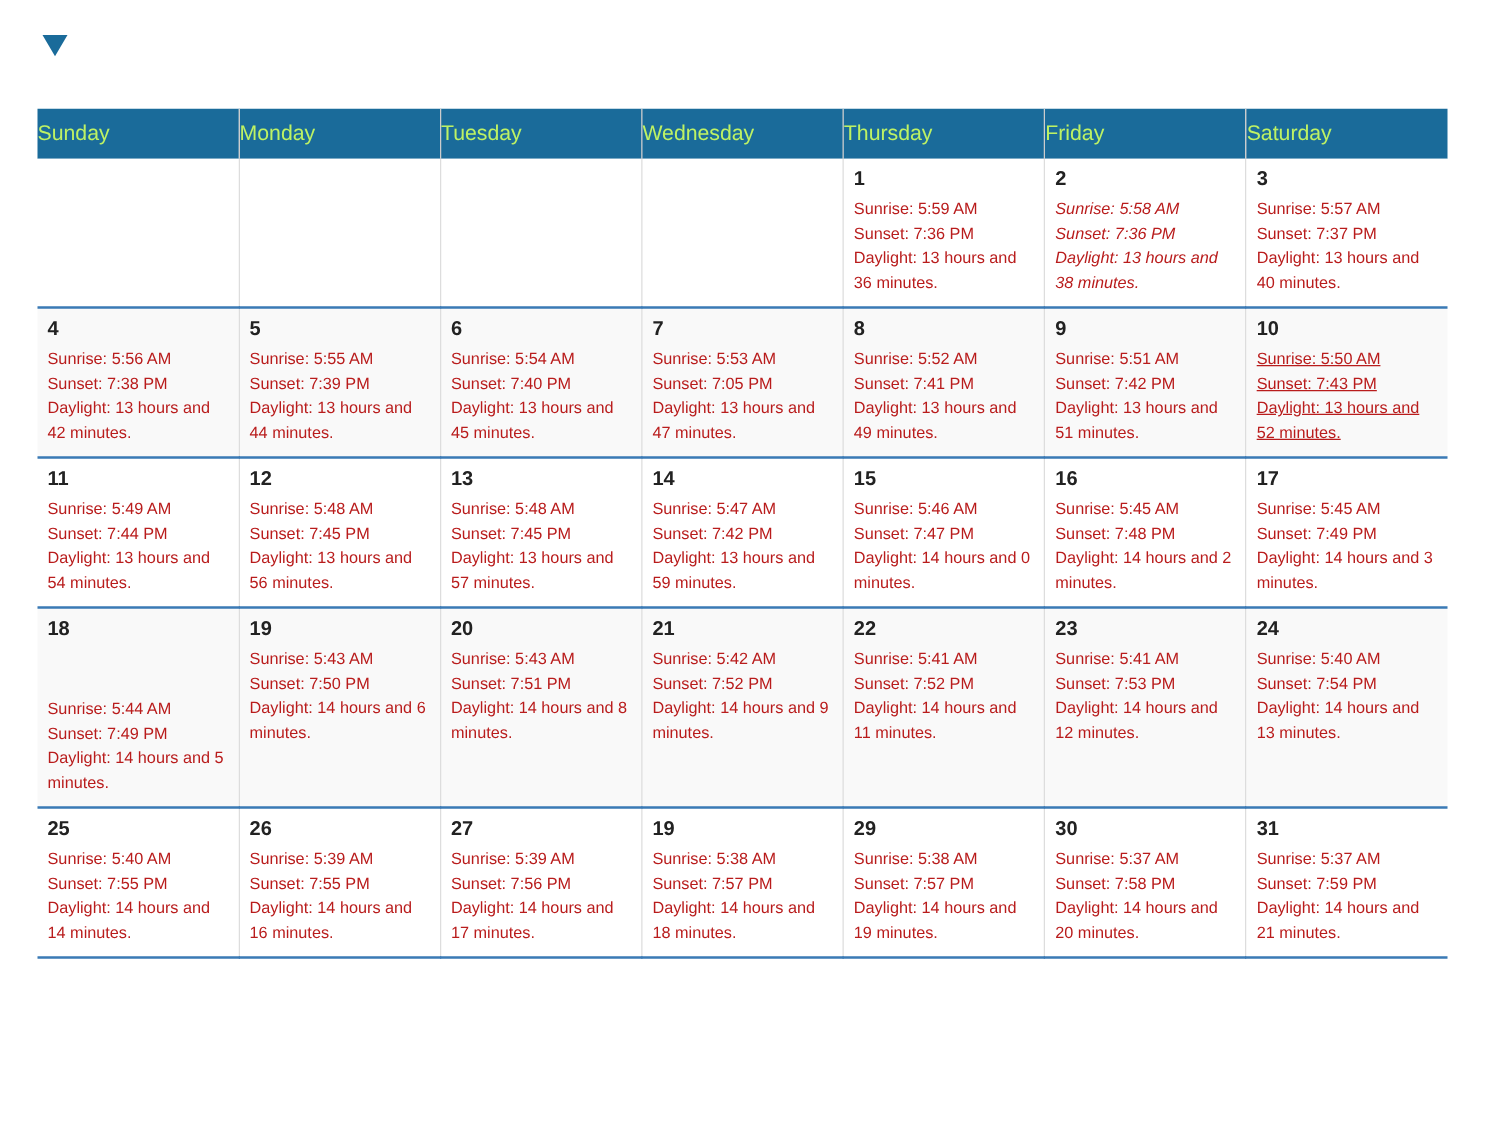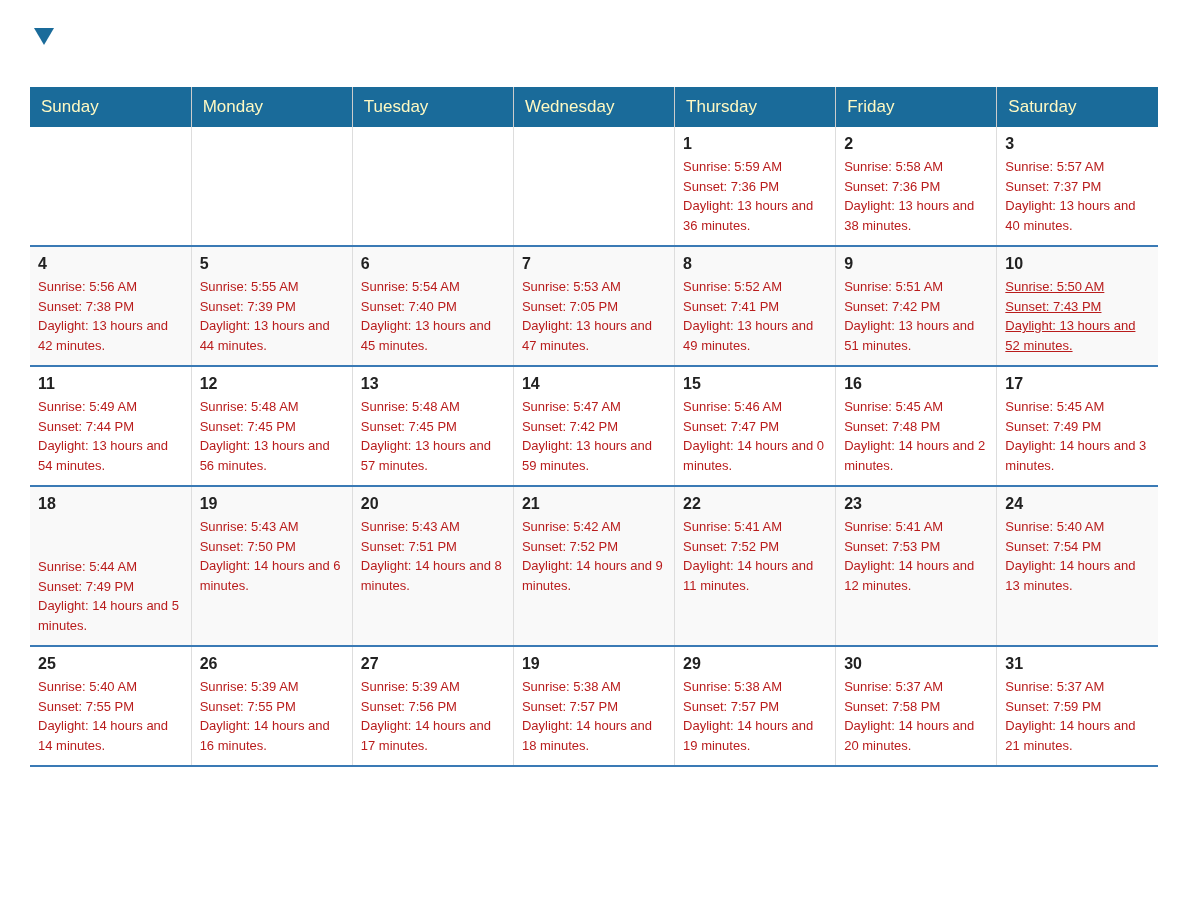--- a/index.html
+++ b/index.html
@@ -61,24 +61,24 @@
     }
     table {
       width: 100%;
       border-collapse: collapse;
       margin-top: 10px;
     }
     thead tr {
       background-color: #1a6b9a;
     }
     thead th {
-      color: #fef9c3;
+      color: #bef264;
       font-size: 17px;
       font-weight: normal;
-      padding: 10px 11px;
+      padding: 10px 0;
       text-align: left;
       border-right: 1px solid #ccc;
     }
     thead th:last-child {
       border-right: none;
     }
     tbody tr {
       border-bottom: 2px solid #3a7ab5;
     }
     tbody td {
@@ -153,21 +153,21 @@
         <td></td>
         <td></td>
         <td>
           <span class="day-number">1</span>
           <div class="day-info" style="white-space: pre-line;">Sunrise: 5:59 AM
 Sunset: 7:36 PM
 Daylight: 13 hours and 36 minutes.</div>
         </td>
         <td>
           <span class="day-number">2</span>
-          <div class="day-info" style="white-space: pre-line;">Sunrise: 5:58 AM
+          <div class="day-info" style="white-space: pre-line; font-style: italic;">Sunrise: 5:58 AM
 Sunset: 7:36 PM
 Daylight: 13 hours and 38 minutes.</div>
         </td>
         <td>
           <span class="day-number">3</span>
           <div class="day-info" style="white-space: pre-line;">Sunrise: 5:57 AM
 Sunset: 7:37 PM
 Daylight: 13 hours and 40 minutes.</div>
         </td>
       </tr>

